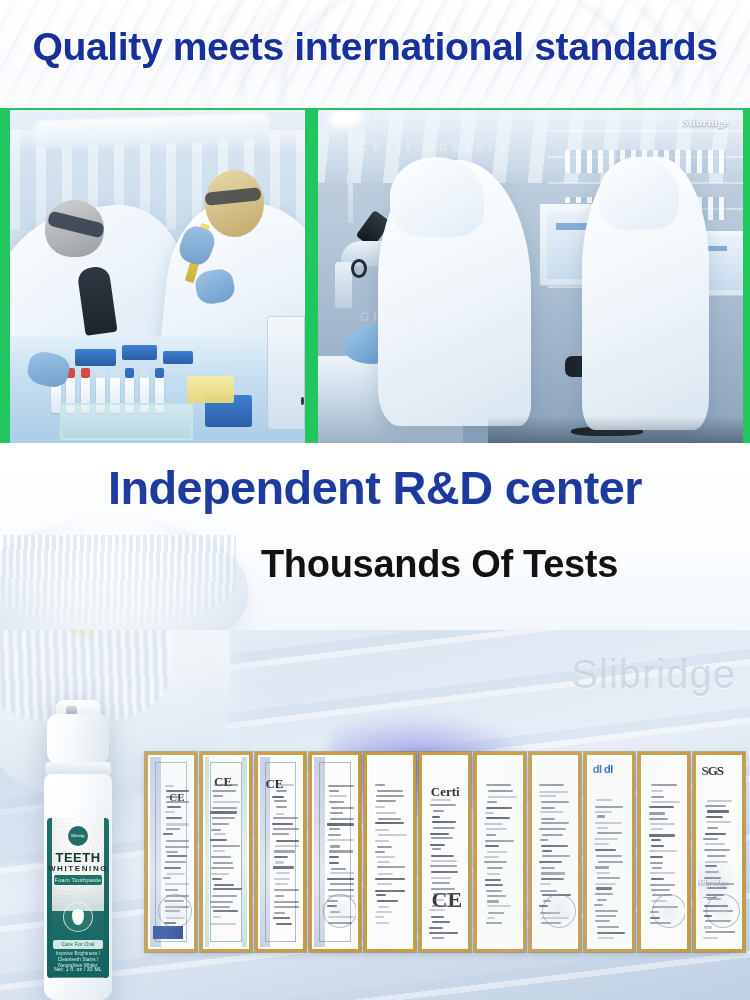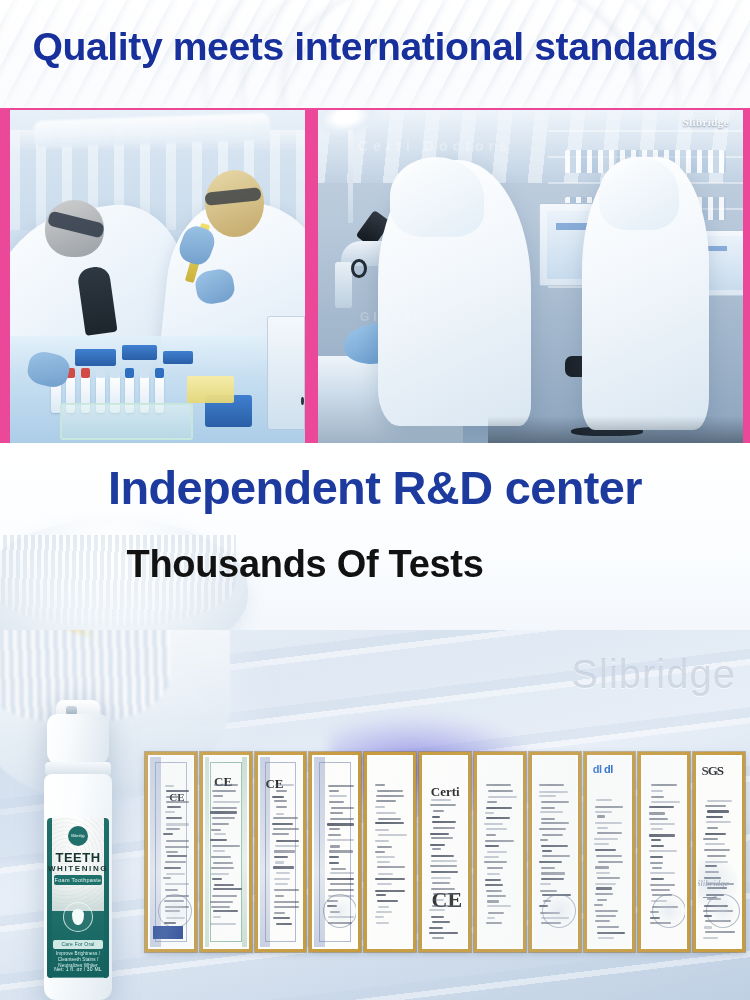--- a/index.html
+++ b/index.html
@@ -4,21 +4,21 @@
 <title>Quality meets international standards</title>
 <style>
   * { margin:0; padding:0; box-sizing:border-box; }
   html,body { width:750px; height:1000px; }
   body {
     font-family:"Liberation Sans", sans-serif;
     background:#ffffff;
     overflow:hidden;
     position:relative;
   }
-  .page { position:relative; width:750px; height:1000px; overflow:hidden; background:#ec4899;padding-left:40px; }
+  .page { position:relative; width:750px; height:1000px; overflow:hidden; background:#22c55e;padding-left:40px; }
 
   
   .header {
     position:absolute; left:0; top:0; width:750px; height:108px;
     overflow:hidden;
     background:
       linear-gradient(180deg,#ffffff 0%,#fbfcfe 60%,#f6f8fc 100%);
   }
   .header-bg-stripes {
     position:absolute; inset:-40px -40px -40px -40px;
@@ -274,21 +274,21 @@
   }
   .h2 {
     position:absolute; left:0; top:20px; width:750px; text-align:center;
     font-size:46px; line-height:50px; font-weight:700;
     color:#1d3b9e; letter-spacing:-.6px;
     transform:scaleX(1.02);
     text-shadow:0 0 2px rgba(255,255,255,.85);
     white-space:nowrap;
   }
   .h3 {
-    position:absolute; left:0; top:100px; width:610px; text-align:center;
+    position:absolute; left:8px; top:100px; width:610px; text-align:right;
     font-size:38px; line-height:42px; font-weight:700;
     color:#121212; letter-spacing:-.3px;
     transform:scaleX(1.0);
     text-shadow:0 0 2px rgba(255,255,255,.8);
     white-space:nowrap;
   }
 
   
   .bottom {
     position:absolute; left:0; top:630px; width:750px; height:370px;

